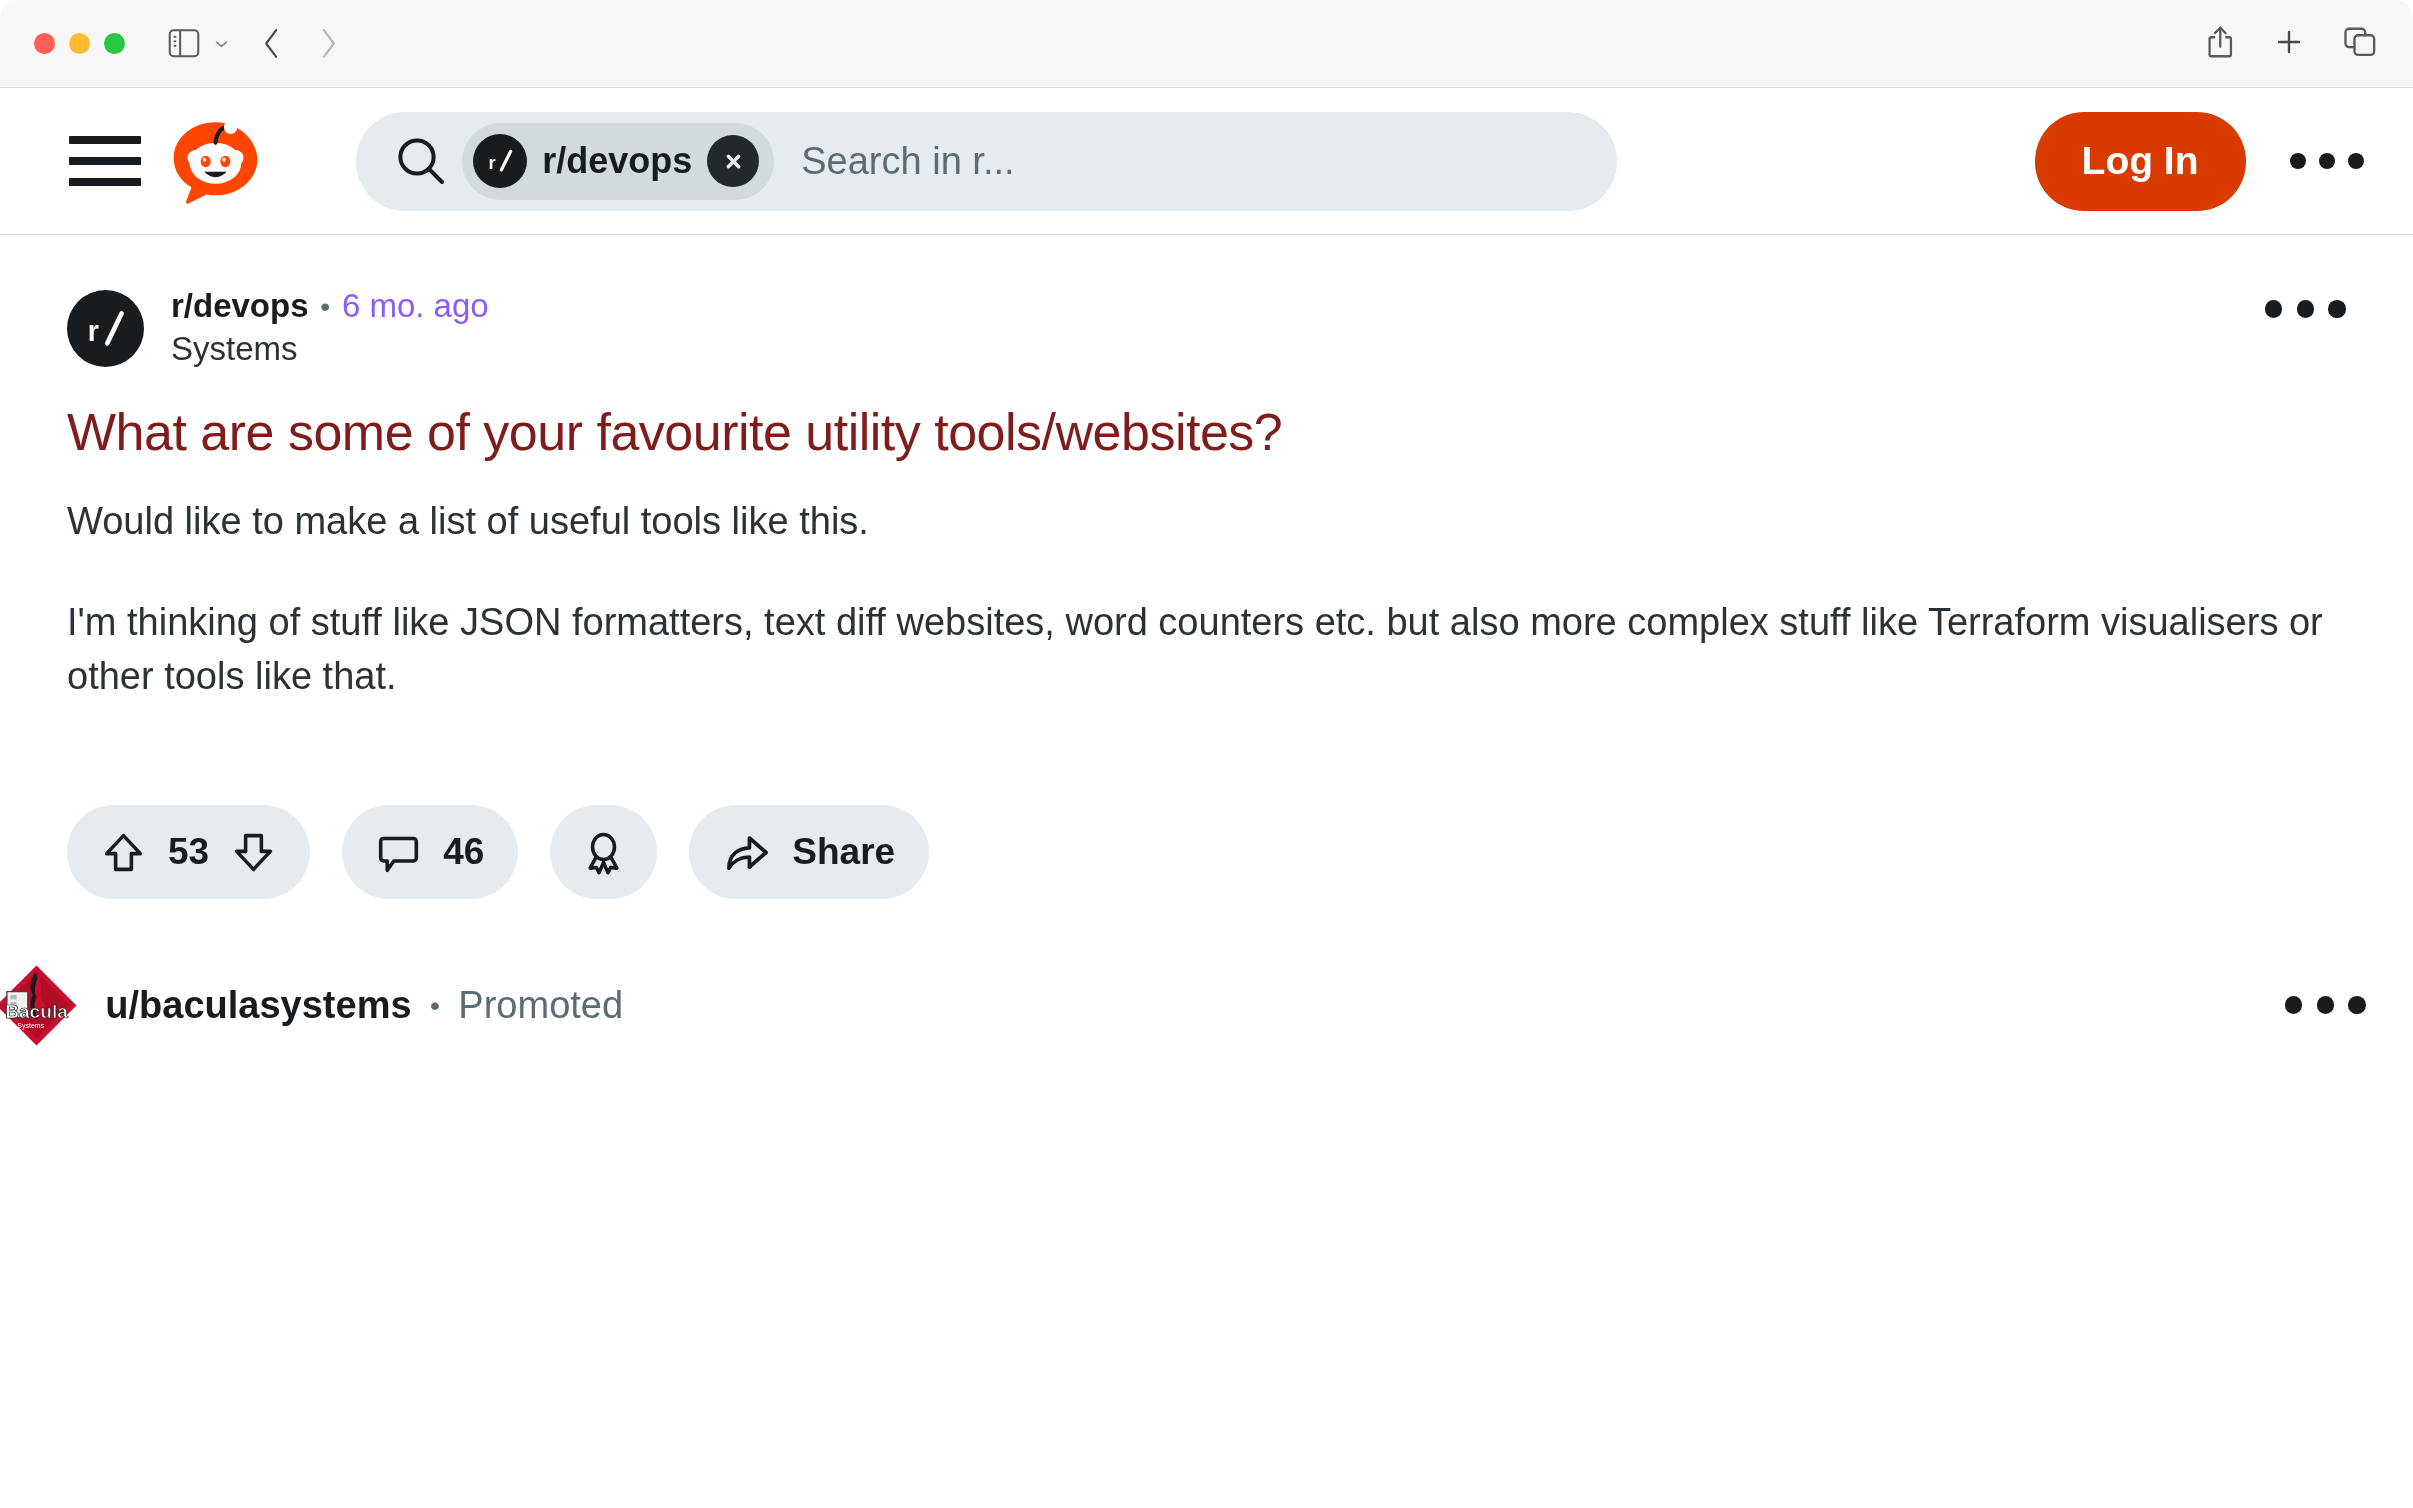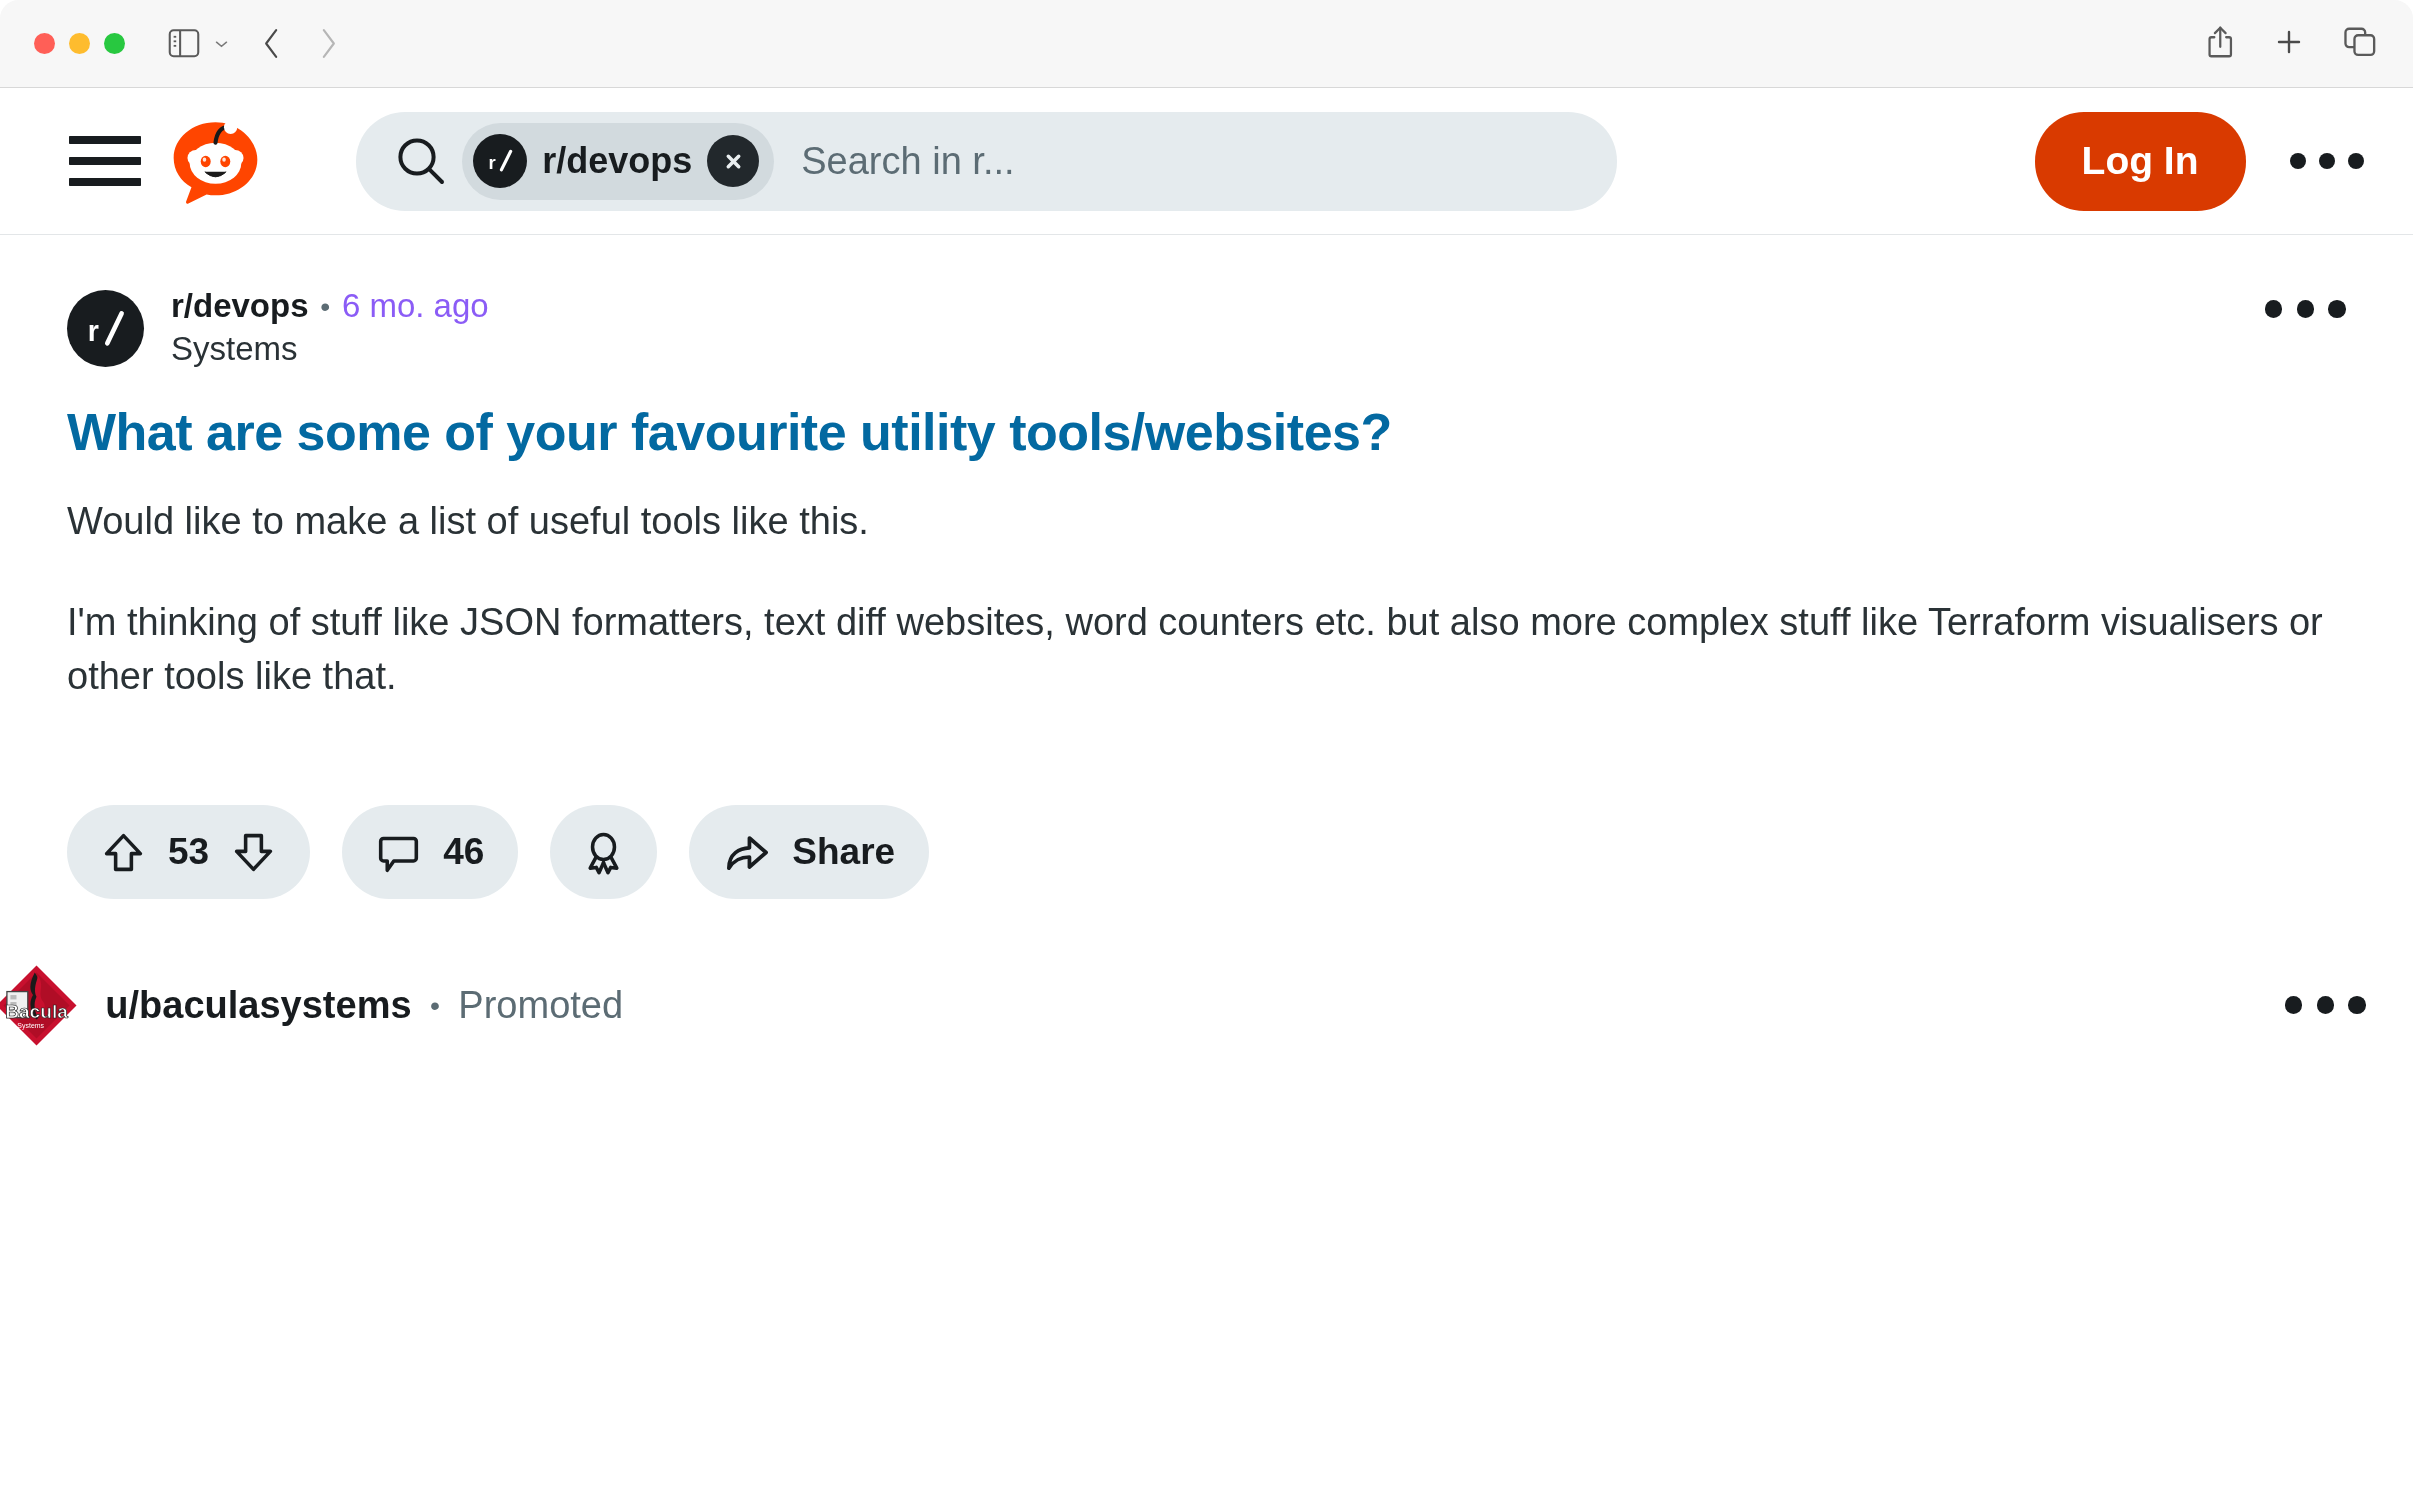--- a/index.html
+++ b/index.html
@@ -130,21 +130,21 @@
   .post-age { font-size: 33px; color: #8b5cf6; }
   .post-author { font-size: 33px; color: #2a3236; cursor: pointer; }
 
   .post-menu {
     position: absolute; right: 67px; top: 65px;
     display: flex; gap: 14.2px; cursor: pointer;
   }
   .post-menu i { width: 17.6px; height: 17.6px; border-radius: 50%; background: #181c1f; display: block; }
 
   .post-title {
-    font-size: 52px; font-weight: bold; color: #0369a1;
+    font-size: 52px; font-weight: normal; color: #7f1d1d;
     margin-top: 35px; letter-spacing: -0.5px; line-height: 1.12;
   }
   .post-body { margin-top: 34px; }
   .post-body p { font-size: 38px; color: #2a3236; line-height: 1.42; }
   .post-body p + p { margin-top: 47px; }
 
   
   .actions { display: flex; gap: 32px; margin-top: 69px; }
   .pill {
     background: #e5ebee; border: none;

